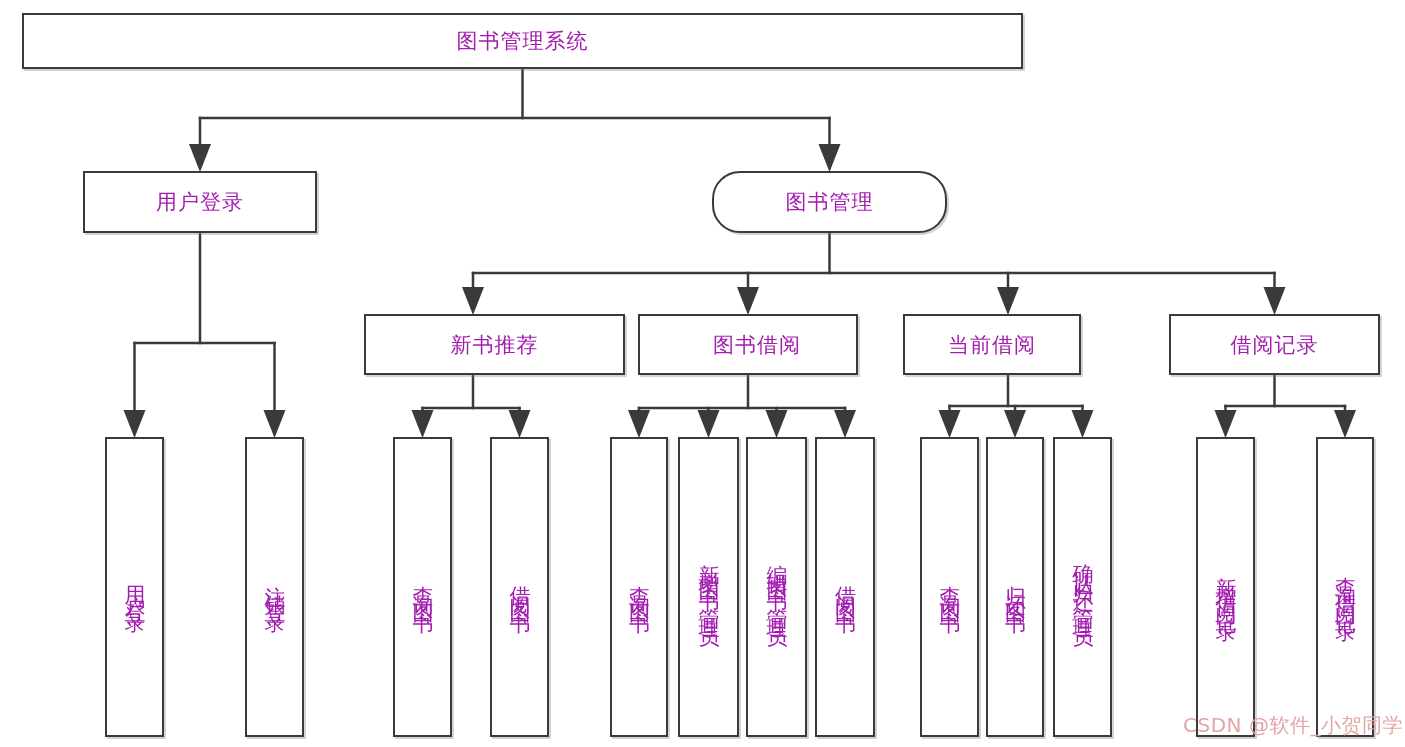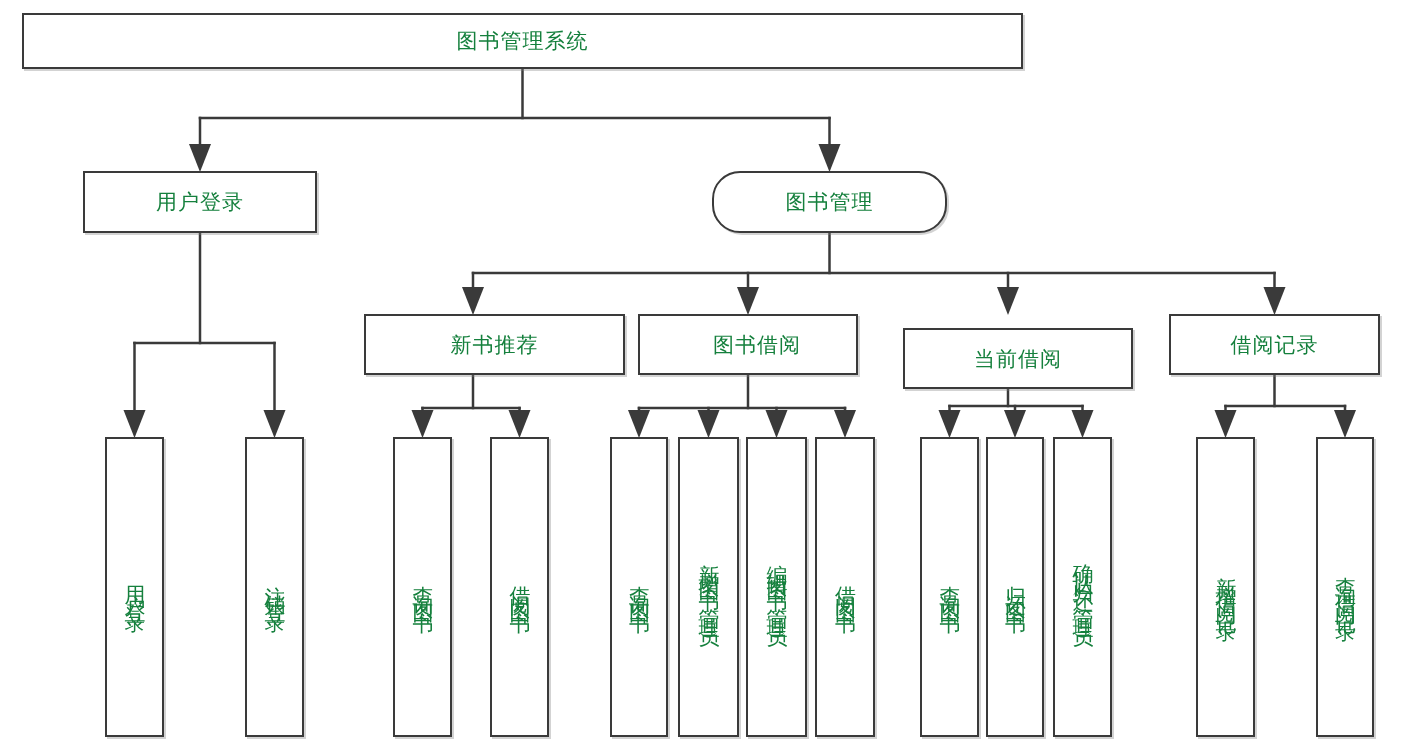--- a/index.html
+++ b/index.html
@@ -23,21 +23,21 @@
   }
   #nodes .node {
     position: absolute;
     box-sizing: border-box;
     background: #ffffff;
     border: 2.5px solid #3a3a3a;
     box-shadow: 2px 2px 0 rgba(130,130,130,0.35);
     display: flex;
     align-items: center;
     justify-content: center;
-    color: #15803d;
+    color: #a21caf;
     z-index: 2;
   }
   .node.h span {
     font-size: 21px;
     letter-spacing: 1px;
     white-space: nowrap;
   }
   .node.v span {
     writing-mode: vertical-rl;
     text-orientation: mixed;
@@ -124,21 +124,21 @@
       </div>
       <div class="node h" style="left: 712px; top: 171px; width: 235px; height: 62px; border-radius: 28px;">
         <span>图书管理</span>
       </div>
       <div class="node h" style="left: 364px; top: 314px; width: 261px; height: 61px;">
         <span>新书推荐</span>
       </div>
       <div class="node h" style="left: 638px; top: 314px; width: 220px; height: 61px; padding-left: 18px;">
         <span>图书借阅</span>
       </div>
-      <div class="node h" style="left: 903px; top: 328px; width: 230px; height: 61px;">
+      <div class="node h" style="left: 903px; top: 314px; width: 178px; height: 61px;">
         <span>当前借阅</span>
       </div>
       <div class="node h" style="left: 1169px; top: 314px; width: 211px; height: 61px; text-align: center;">
         <span>借阅记录</span>
       </div>
       <div class="node v" style="left: 105px; top: 437px; width: 59px; height: 300px;">
         <span>用户登录</span>
       </div>
       <div class="node v" style="left: 245px; top: 437px; width: 59px; height: 300px;">
         <span>注销登录</span>
@@ -170,13 +170,14 @@
       <div class="node v" style="left: 1053px; top: 437px; width: 59px; height: 300px;">
         <span>确认归还（管理员）</span>
       </div>
       <div class="node v" style="left: 1196px; top: 437px; width: 59px; height: 300px;">
         <span>新增借阅记录</span>
       </div>
       <div class="node v" style="left: 1316px; top: 437px; width: 58px; height: 300px;">
         <span>查询借阅记录</span>
       </div>
     </div>
+  <div class="watermark">CSDN @软件_小贺同学</div>
 </div>
 
 </body></html>

